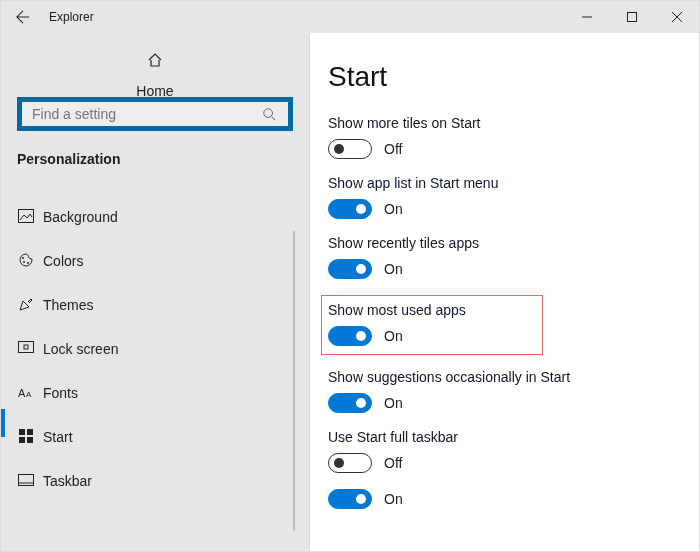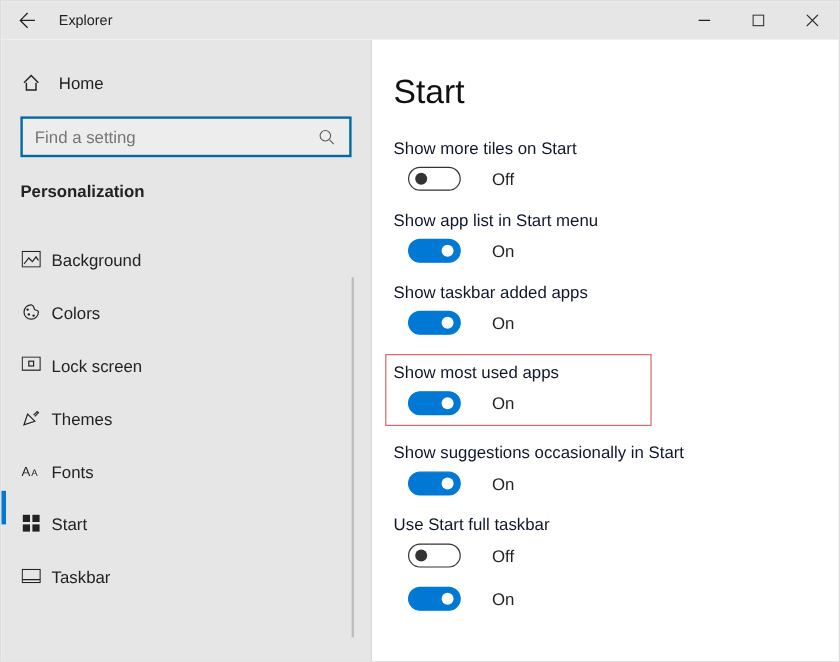--- a/index.html
+++ b/index.html
@@ -5,34 +5,34 @@
   * { box-sizing: border-box; margin: 0; padding: 0; font-family: "Segoe UI", Arial, sans-serif; }
   body { width: 700px; height: 552px; overflow: hidden; background: #fff; position: relative; }
   .window { width: 700px; height: 552px; display: flex; flex-direction: column; border: 1px solid #ddd; }
   .titlebar { height: 32px; display: flex; align-items: center; background: #e6e6e6; }
   .tb-back { width: 44px; display: flex; align-items: center; justify-content: center; }
   .tb-title { flex: 0 0 auto; font-size: 12px; color: #222; margin-left: 4px; }
   .tb-spacer { flex: 1; }
   .tb-btn { width: 45px; height: 32px; display: flex; align-items: center; justify-content: center; color: #222; }
   .body { flex: 1; display: flex; overflow: hidden; }
   .sidebar { width: 308px; background: #e6e6e6; padding: 18px 0 0 0; position: relative; overflow:hidden;}
-  .home-row { display: flex; align-items: center; height: 36px; padding: 0 16px; gap: 14px; font-size: 14px; color: #222; }
+  .home-row { display: flex; align-items: center; height: 36px; padding: 0 16px; gap: 14px; font-size: 14px; color: #222; flex-direction: column; }
   .search-wrap { padding: 10px 16px 14px 16px; }
-  .search { width: 100%; height: 34px; border: 2px solid #0369a1; background: #ededed; display: flex; align-items: center; padding: 0 10px; }
+  .search { width: 100%; height: 34px; border: 5px solid #0369a1; background: #ededed; display: flex; align-items: center; padding: 0 10px; }
   .search input { flex:1; border: none; background: transparent; font-size: 14px; color: #666; outline: none; }
   .section-label { font-size: 14px; font-weight: 600; color: #222; padding: 6px 16px 14px 16px; }
   .nav { display:flex; flex-direction:column; position:relative; }
   .nav-item { display: flex; align-items: flex-end; height: 44px; padding: 0 16px; gap: 8px; font-size: 14px; color: #222; position: relative; }
   .nav-item.active::before { content:""; position:absolute; left:0; top:8px; bottom:8px; width:4px; background:#0078d4; }
   .icon { width: 18px; height: 18px; display:flex; align-items:center; justify-content:center; flex:0 0 18px; }
   .content { flex: 1; padding: 28px 22px 0 18px; overflow: hidden; position: relative; border-left: 1px solid #d8d8d8; }
   .page-title { font-size: 28px; font-weight: 400; color: #111; margin-bottom: 22px; }
   .setting { margin-bottom: 16px; }
   .setting-label { font-size: 14px; color: #0f172a; margin-bottom: 8px; }
-  .toggle-row { display:flex; align-items:center; gap:26px;margin-left:12px; }
+  .toggle-row { display:flex; align-items:center; gap:12px; }
   .toggle { position:relative; width:44px; height:20px; border-radius:10px; border:1px solid #333; }
   .toggle.on { background:#0078d4; border-color:#0078d4; }
   .toggle.off { background:transparent; }
   .knob { position:absolute; width:10px; height:10px; border-radius:50%; top:4px; }
   .toggle.on .knob { right:5px; background:#fff; }
   .toggle.off .knob { left:5px; background:#333; }
   .toggle-text { font-size:14px; color:#222; }
   .highlight { border:1px solid #d66; padding:6px 13px 8px 6px; margin-left:-7px; margin-bottom:14px; width:222px; }
   .sb-scroll { position:absolute; right:14px; top:198px; width:2px; height:300px; background:#bdbdbd; }
 </style>
@@ -107,34 +107,34 @@
                 <path d="M8 2 A6 6 0 1 0 14 8 C14 6 12 7 11 6 C10 5 11 3 8 2Z" stroke="#222" fill="none"></path>
                 <circle cx="5" cy="6" r="1" fill="#222"></circle>
                 <circle cx="6" cy="10" r="1" fill="#222"></circle>
                 <circle cx="10" cy="11" r="1" fill="#222"></circle>
               </svg>
             </span>
           <span>Colors</span>
         </div>
         <div class="nav-item">
           <span class="icon">
+              <svg width="16" height="16" viewBox="0 0 16 16">
+                <path d="M2 14 L5 5 L11 11 L2 14Z M10 6 L13 3 L14 4 L11 7" stroke="#222" fill="none"></path>
+              </svg>
+            </span>
+          <span>Themes</span>
+        </div>
+        <div class="nav-item">
+          <span class="icon">
               <svg width="16" height="14" viewBox="0 0 16 14">
                 <rect x="0.5" y="0.5" width="15" height="11" stroke="#222" fill="none"></rect>
                 <rect x="6" y="4" width="4" height="4" stroke="#222" fill="none"></rect>
               </svg>
             </span>
           <span>Lock screen</span>
-        </div>
-        <div class="nav-item">
-          <span class="icon">
-              <svg width="16" height="16" viewBox="0 0 16 16">
-                <path d="M2 14 L5 5 L11 11 L2 14Z M10 6 L13 3 L14 4 L11 7" stroke="#222" fill="none"></path>
-              </svg>
-            </span>
-          <span>Themes</span>
         </div>
         <div class="nav-item">
           <span class="icon">
               <svg width="16" height="14" viewBox="0 0 16 14">
                 <text x="0" y="12" font-size="11" fill="#222" font-family="serif">A</text>
                 <text x="8" y="12" font-size="8" fill="#222" font-family="serif">A</text>
               </svg>
             </span>
           <span>Fonts</span>
         </div>
@@ -179,21 +179,21 @@
         <div class="setting-label">Show app list in Start menu</div>
         <div class="toggle-row">
           <div class="toggle on">
               <div class="knob"></div>
             </div>
           <span class="toggle-text">On</span>
         </div>
       </div>
 
       <div class="setting">
-        <div class="setting-label">Show taskbar added apps</div>
+        <div class="setting-label">Show recently tiles apps</div>
         <div class="toggle-row">
           <div class="toggle on">
               <div class="knob"></div>
             </div>
           <span class="toggle-text">On</span>
         </div>
       </div>
 
       <div class="highlight">
         <div class="setting-label">Show most used apps</div>

